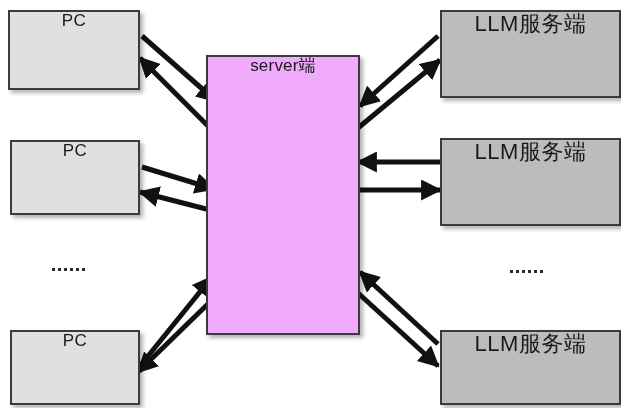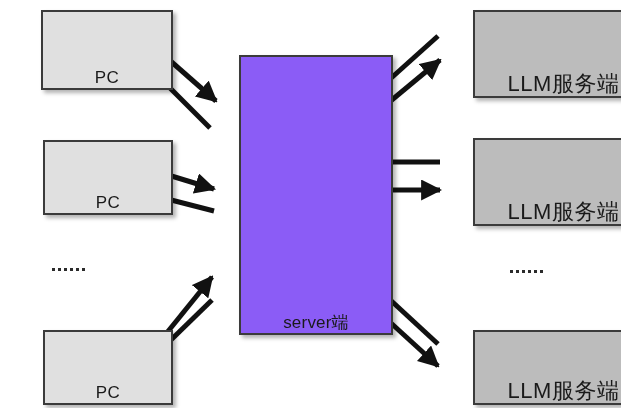--- a/index.html
+++ b/index.html
@@ -22,27 +22,26 @@
     top: 0;
     width: 621px;
     height: 408px;
     pointer-events: none;
   }
   .node {
     position: absolute;
     box-sizing: border-box;
     border: 2px solid #000000;
     display: flex;
-    align-items: flex-end;
+    align-items: flex-start;
     justify-content: center;
     text-align: center;
     color: #1a1a1a;
     box-shadow: 3px 3px 4px rgba(0,0,0,0.30);
     z-index: 3;
-    margin-left: 33px;
   }
   .node-pc {
     background: #e0e0e0;
     font-size: 17px;
     letter-spacing: 0.4px;
   }
   .node-server {
     background: #e0e0e0;
     font-size: 17px;
     letter-spacing: 0.2px;
@@ -108,21 +107,21 @@
   </div>
 
   <div class="node node-pc" style="left: 10px; top: 140px; width: 130px; height: 75px; background: rgb(224, 224, 224); border-color: rgb(59, 59, 59); color: rgb(26, 26, 26);">
     <span class="node-label">PC</span>
   </div>
 
   <div class="node node-pc" style="left: 10px; top: 330px; width: 130px; height: 75px; background: rgb(224, 224, 224); border-color: rgb(59, 59, 59); color: rgb(26, 26, 26);">
     <span class="node-label">PC</span>
   </div>
 
-  <div class="node node-server" style="left: 206px; top: 55px; width: 154px; height: 280px; background: #8b5cf6; border-color: rgb(59, 59, 59); color: rgb(26, 26, 26);">
+  <div class="node node-server" style="left: 206px; top: 55px; width: 154px; height: 280px; background: #f0abfc; border-color: rgb(59, 59, 59); color: rgb(26, 26, 26);">
     <span class="node-label">server端</span>
   </div>
 
   <div class="node node-llm" style="left: 440px; top: 10px; width: 181px; height: 88px; background: rgb(188, 188, 188); border-color: rgb(59, 59, 59); color: rgb(26, 26, 26);">
     <span class="node-label">LLM服务端</span>
   </div>
 
   <div class="node node-llm" style="left: 440px; top: 138px; width: 181px; height: 88px; background: rgb(188, 188, 188); border-color: rgb(59, 59, 59); color: rgb(26, 26, 26);">
     <span class="node-label">LLM服务端</span>
   </div>

